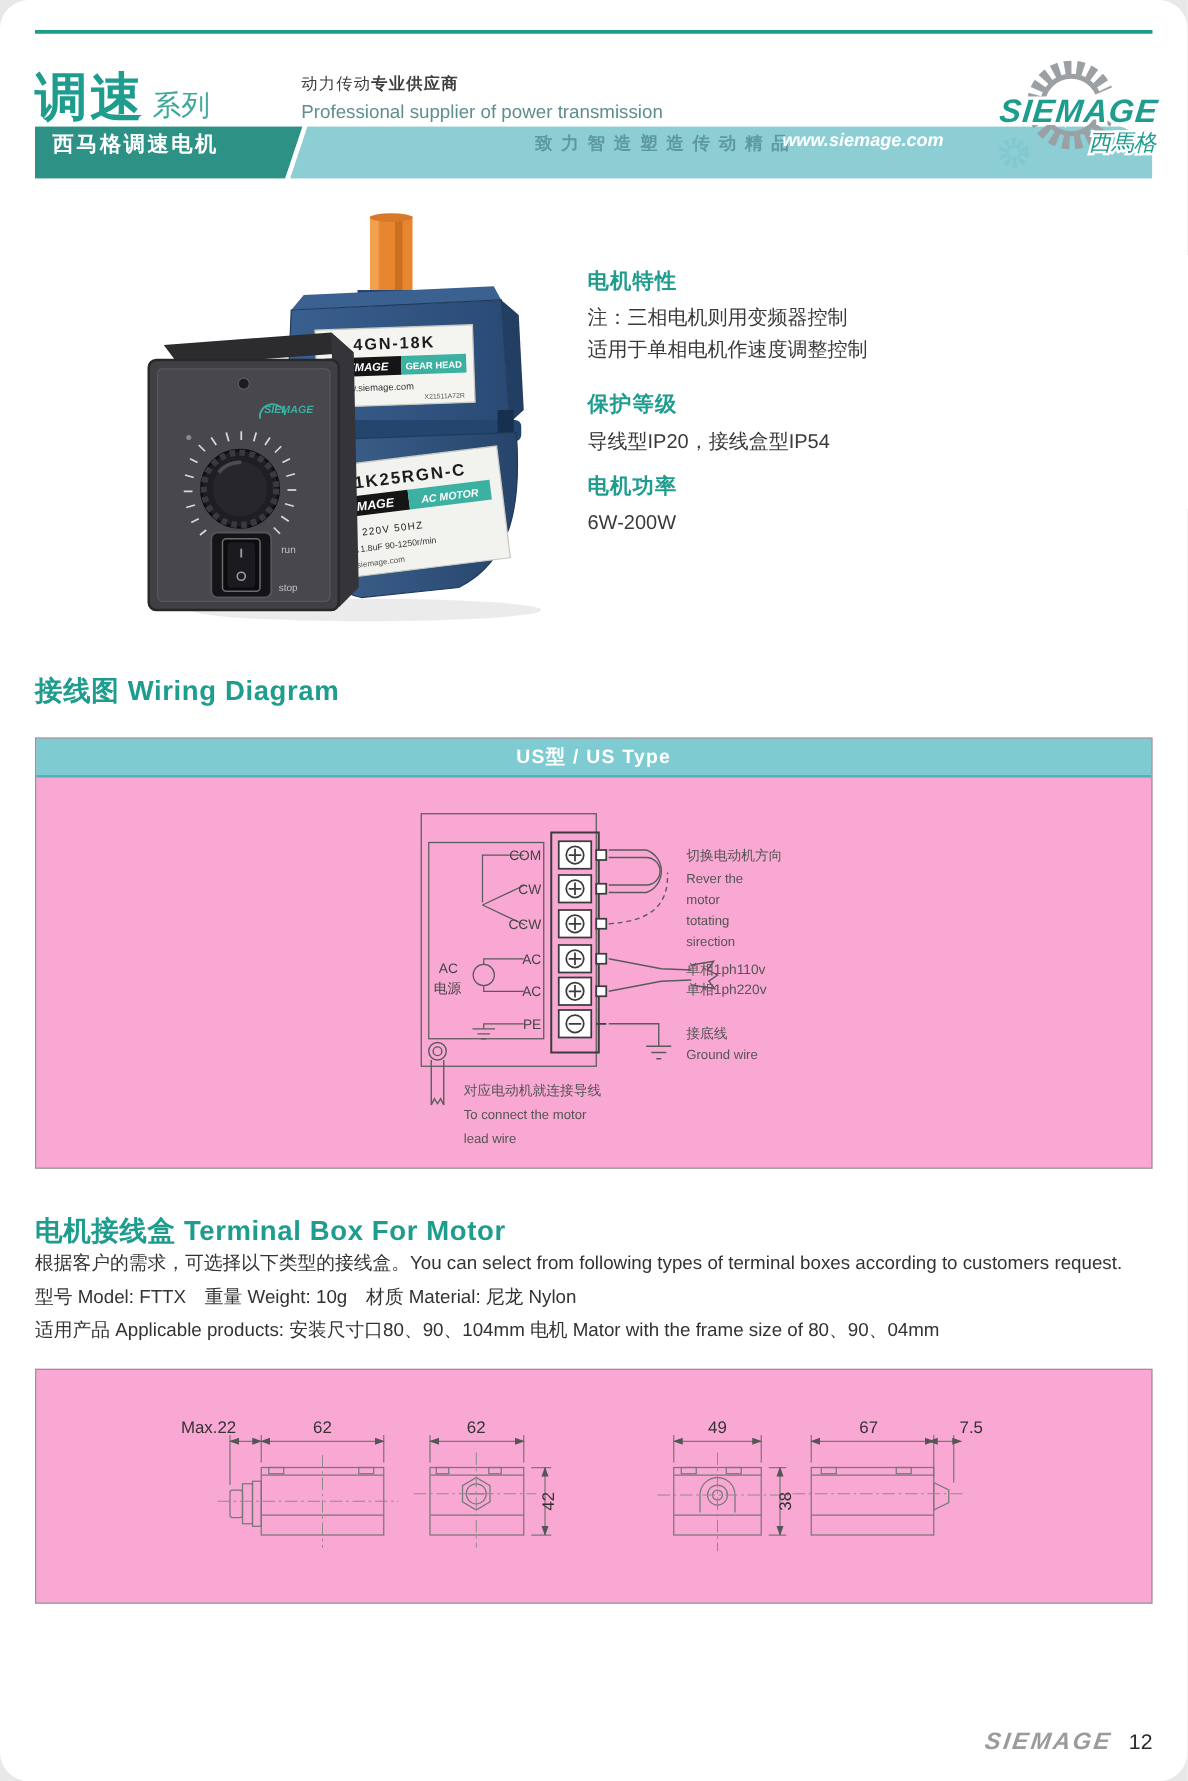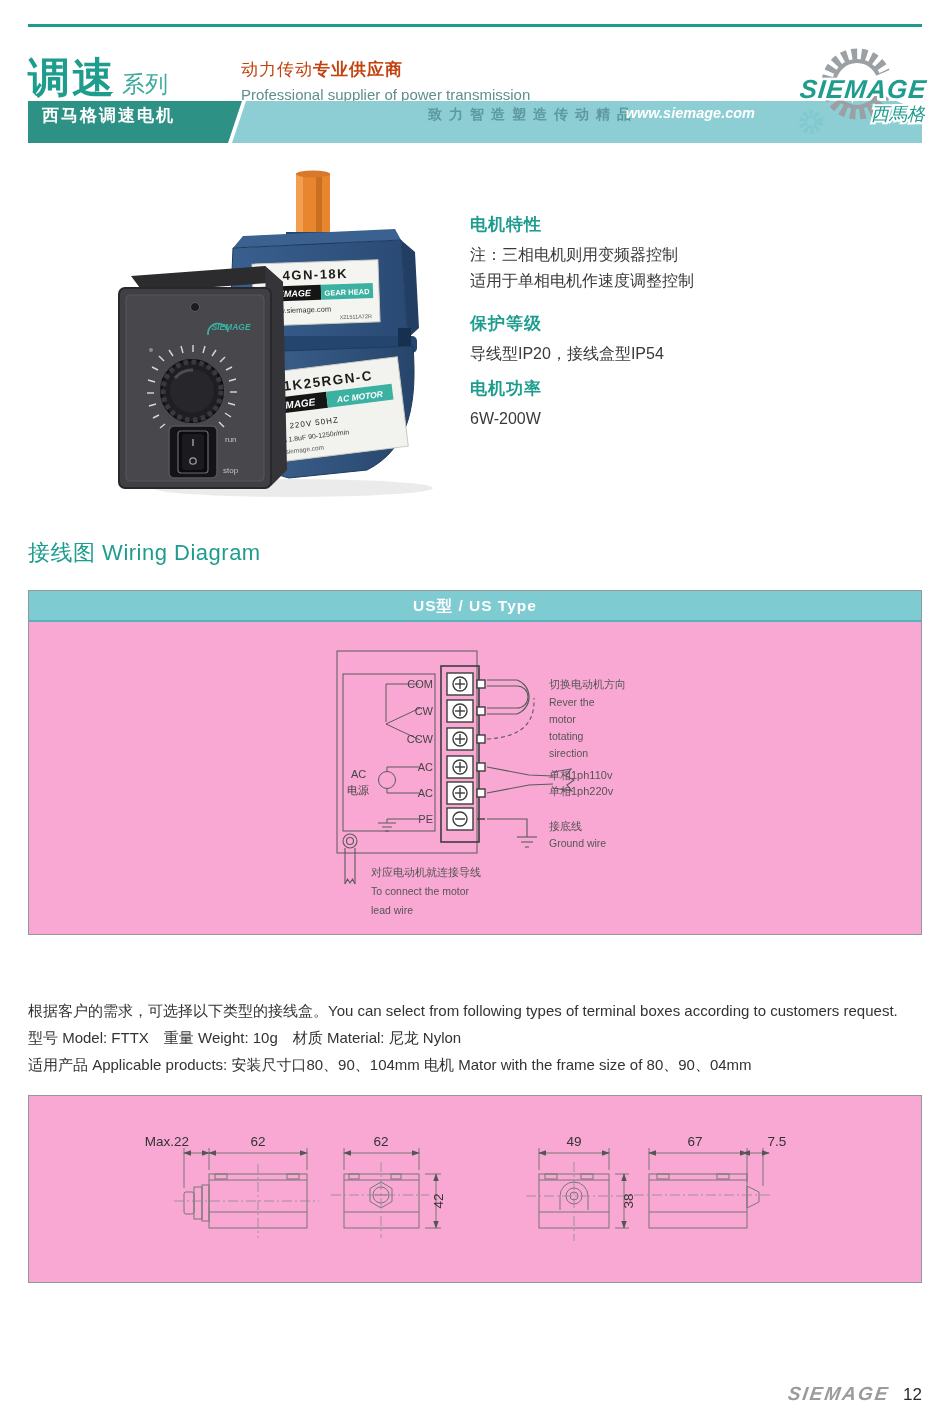--- a/index.html
+++ b/index.html
@@ -1,29 +1,30 @@
 <!DOCTYPE html>
 <html><head>
 <meta charset="utf-8">
 <style>
   * { margin:0; padding:0; box-sizing:border-box; }
   html,body { background:#e8e8e8; }
   .page {
     position:relative; width:950px; height:1425px; background:#ffffff;
     font-family:"Liberation Sans","DejaVu Sans",sans-serif; overflow:hidden;
     margin:0 auto;
+    border-radius:23px;
   }
   .top-rule { position:absolute; left:28px; top:24px; width:894px; height:3px; background:#1e9c8e; }
 
   
   .series { position:absolute; left:28px; top:50px; }
   .series-main { font-size:42px; font-weight:bold; color:#1e9c8e; letter-spacing:2px; }
   .series-sub  { font-size:23px; color:#3fa99b; margin-left:6px; }
   .tagline { position:absolute; left:241px; top:58px; }
-  .tagline-zh { font-size:17px; color:#c2410c; letter-spacing:1px; }
+  .tagline-zh { font-size:13px; color:#404040; letter-spacing:1px; }
   .tagline-zh b { font-weight:bold; }
   .tagline-en { font-size:15px; color:#5e8f8c; margin-top:5px; }
   .logo { position:absolute; left:775px; top:40px; width:170px; height:95px; z-index:5; }
 
   
   .band { position:absolute; left:28px; top:101px; width:894px; height:42px; }
   .band-light { position:absolute; inset:0; background:#8cced4;
     clip-path:polygon(218px 0, 100% 0, 100% 100%, 204px 100%); }
   .band-dark { position:absolute; inset:0; background:#2e9186;
     clip-path:polygon(0 0, 214px 0, 200px 100%, 0 100%); }
@@ -40,21 +41,21 @@
   
   .specs { position:absolute; left:470px; top:0; width:420px; }
   .spec-h { font-size:17px; font-weight:bold; color:#1e9c8e; letter-spacing:1px; }
   .spec-p { font-size:16px; color:#3a3a3a; line-height:26px; }
   .b1 { position:absolute; left:0; top:213px; }
   .b2 { position:absolute; left:0; top:312px; }
   .b3 { position:absolute; left:0; top:377px; }
   .spec-h + .spec-p { margin-top:6px; }
 
   
-  .sec-h { position:absolute; left:28px; font-size:22px; font-weight:normal; color:#1e9c8e; letter-spacing:0.5px; }
+  .sec-h { position:absolute; left:28px; font-size:22px; font-weight:bold; color:#1e9c8e; letter-spacing:0.5px; }
   .sec1 { top:538px; }
   .sec2 { top:970px; }
 
   
   .panel { position:absolute; left:28px; width:894px; background:#f9a8d4; border:1px solid #8f9a9a; }
   .panel-wiring { top:590px; height:345px; }
   .panel-header { height:31px; background:#7ecbd2; border-bottom:2px solid #54b3ba;
     color:#ffffff; font-weight:bold; font-size:15.5px; text-align:center; line-height:30px; letter-spacing:1px; }
   .panel-body { position:relative; height:248px; }
   .wiring-svg { position:absolute; left:300px; top:14px; }
@@ -367,20 +368,21 @@
           <text x="220" y="194" font-size="11">接底线</text>
           <text x="220" y="211" font-size="10.5">Ground wire</text>
           <text x="42" y="240" font-size="11">对应电动机就连接导线</text>
           <text x="42" y="259" font-size="10.5">To connect the motor</text>
           <text x="42" y="278" font-size="10.5">lead wire</text>
         </g>
       </svg>
     </div>
   </div>
 
+  <h2 class="sec-h sec2">电机接线盒 Terminal Box For Motor</h2>
 
   <div class="paras">
     <p>根据客户的需求，可选择以下类型的接线盒。You can select from following types of terminal boxes according to customers request.</p>
     <p>型号 Model: FTTX　重量 Weight: 10g　材质 Material: 尼龙 Nylon</p>
     <p>适用产品 Applicable products: 安装尺寸口80、90、104mm 电机 Mator with the frame size of 80、90、04mm</p>
   </div>
 
   <div class="panel panel-drawings">
     <svg width="892" height="186" viewBox="0 0 892 186">
       <defs>

